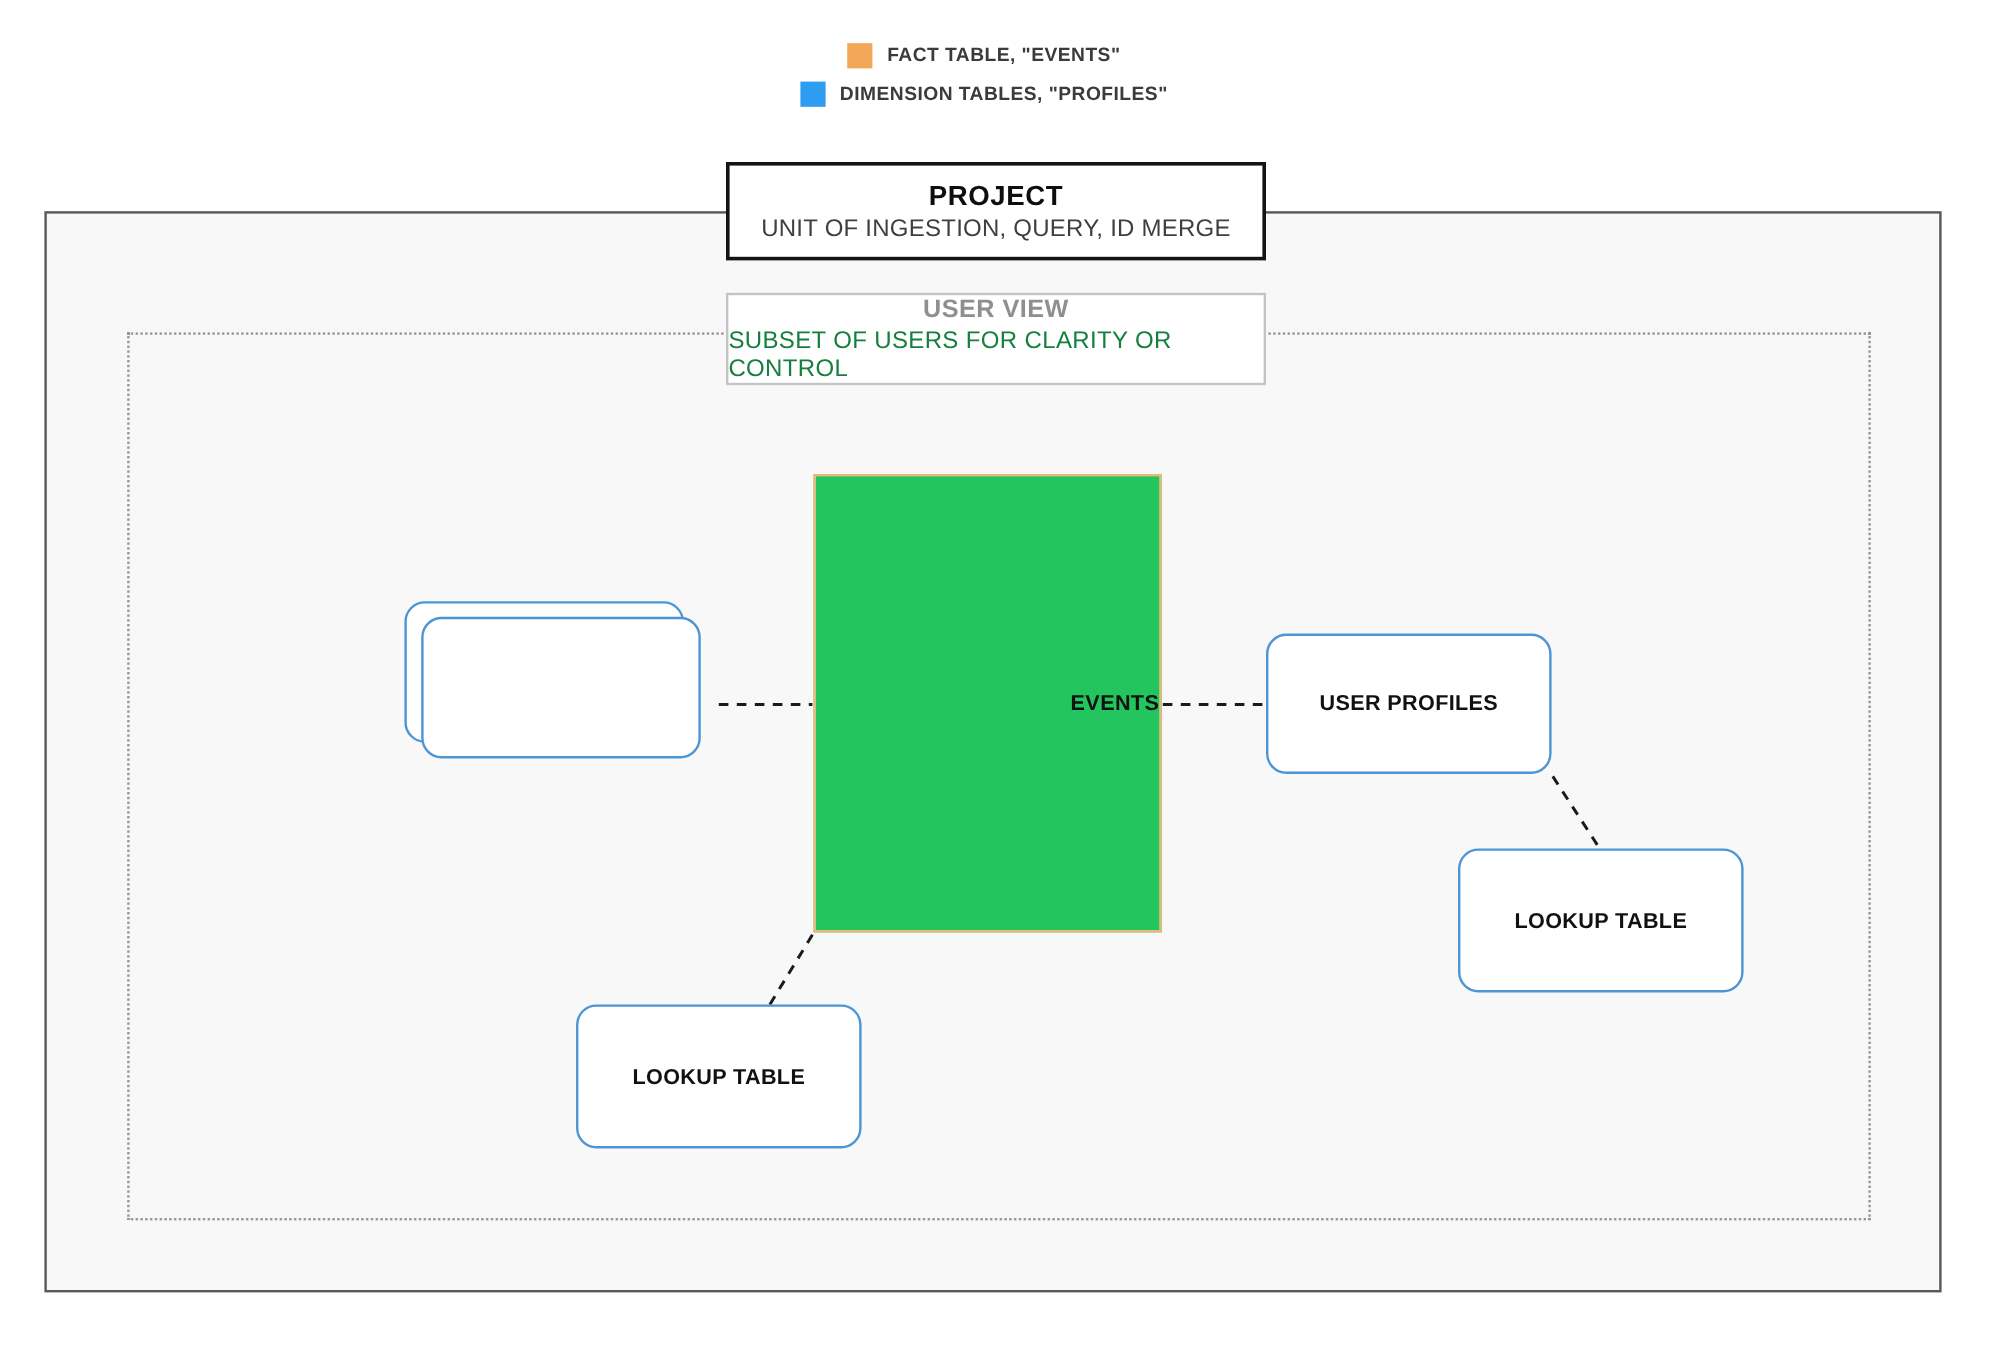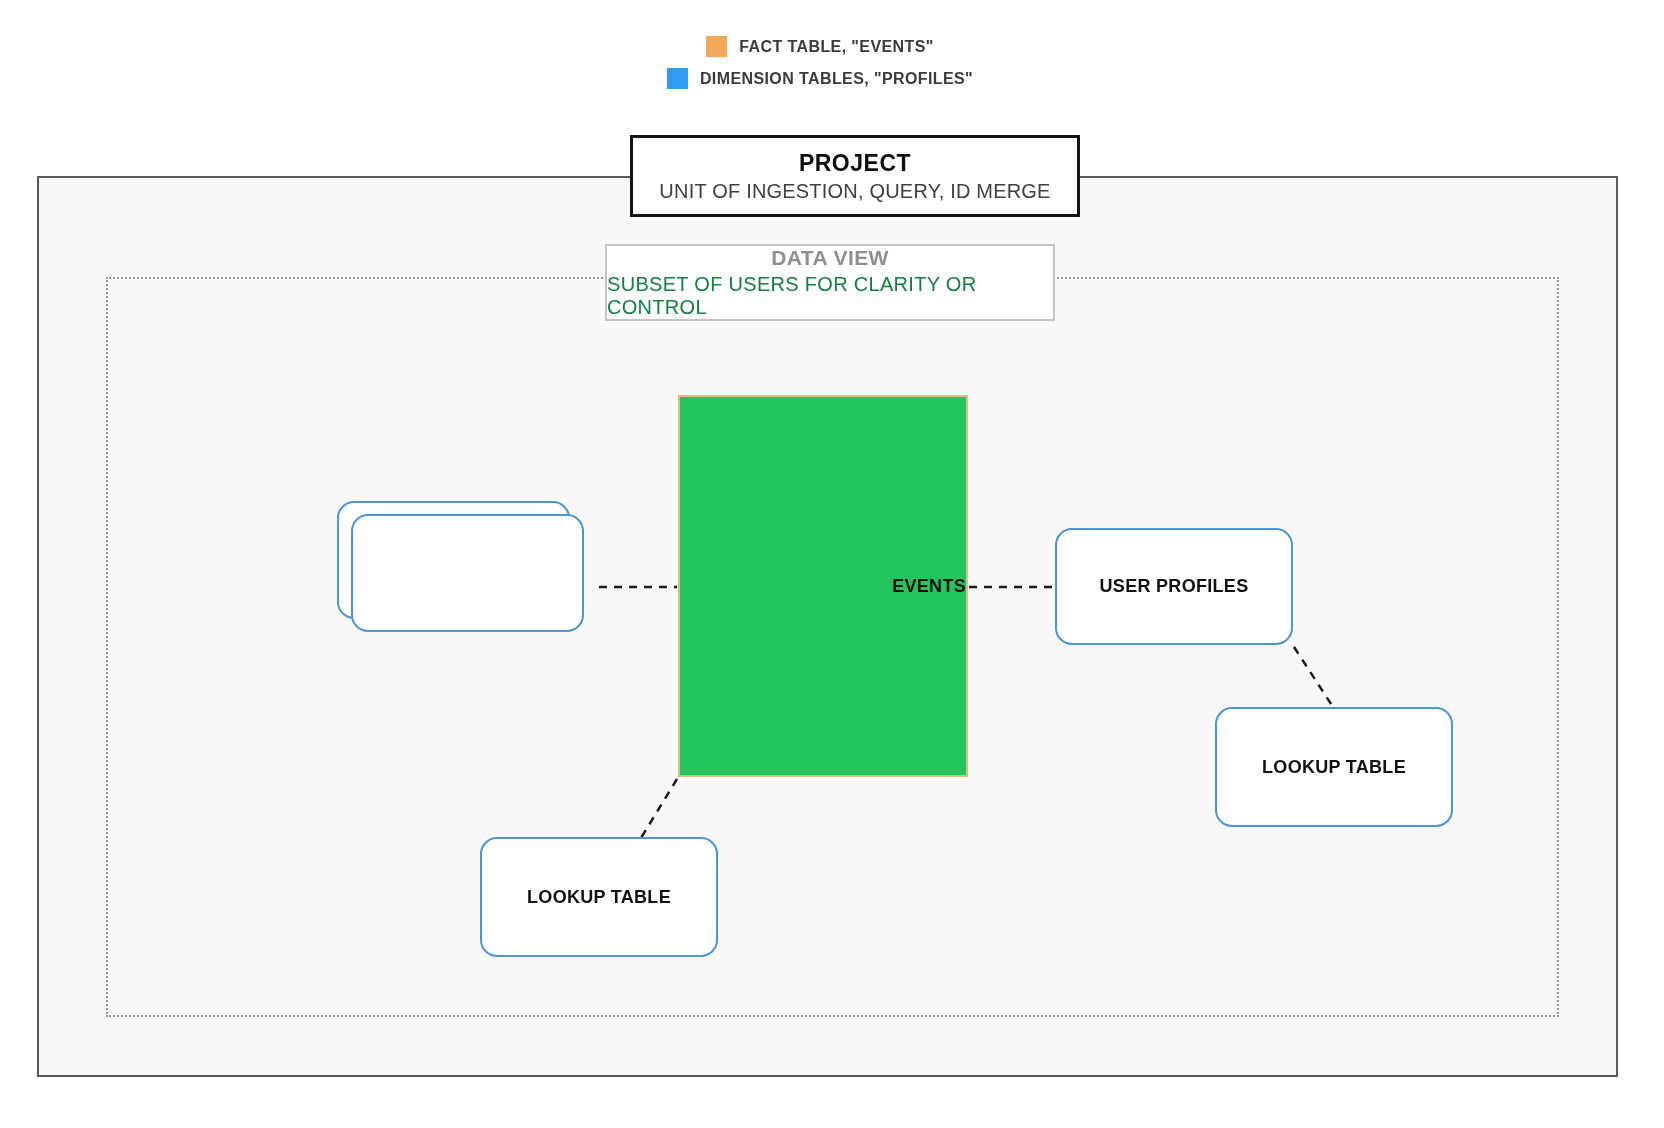--- a/index.html
+++ b/index.html
@@ -49,21 +49,21 @@
     left: 106px; top: 277px;
     width: 1453px; height: 740px;
     border: 2px dotted #979797;
     box-sizing: border-box;
     z-index: 2;
   }
 
   
   .project-box {
     position: absolute;
-    left: 630px; top: 135px;
+    left: 605px; top: 135px;
     width: 450px; height: 82px;
     background: #ffffff;
     border: 3px solid #141414;
     box-sizing: border-box;
     display: flex; flex-direction: column;
     align-items: center; justify-content: center;
     gap: 3px;
     z-index: 5;
   }
   .project-title { font-size: 23px; font-weight: bold; color: #0e0e0e; letter-spacing: 0.5px; }
@@ -152,21 +152,21 @@
     <line x1="677" y1="779" x2="641" y2="838" stroke="#1b1b1b" stroke-width="2.5" stroke-dasharray="8 7"></line>
     <line x1="1294" y1="647" x2="1333" y2="707" stroke="#1b1b1b" stroke-width="2.5" stroke-dasharray="8 7"></line>
   </svg>
 
   <div class="project-box">
     <div class="project-title">PROJECT</div>
     <div class="project-subtitle">UNIT OF INGESTION, QUERY, ID MERGE</div>
   </div>
 
   <div class="dataview-box">
-    <div class="dataview-title">DATA VIEW</div>
+    <div class="dataview-title">USER VIEW</div>
     <div class="dataview-subtitle">SUBSET OF USERS FOR CLARITY OR CONTROL</div>
   </div>
 
   <div class="card gp-back" style="border-color: rgb(77, 149, 212);"></div>
   <div class="card gp-mid" style="border-color: rgb(77, 149, 212);"></div>
 
   <div class="events-box" style="border-color: rgb(234, 184, 120);">
     <span class="node-label">EVENTS</span>
   </div>
 

